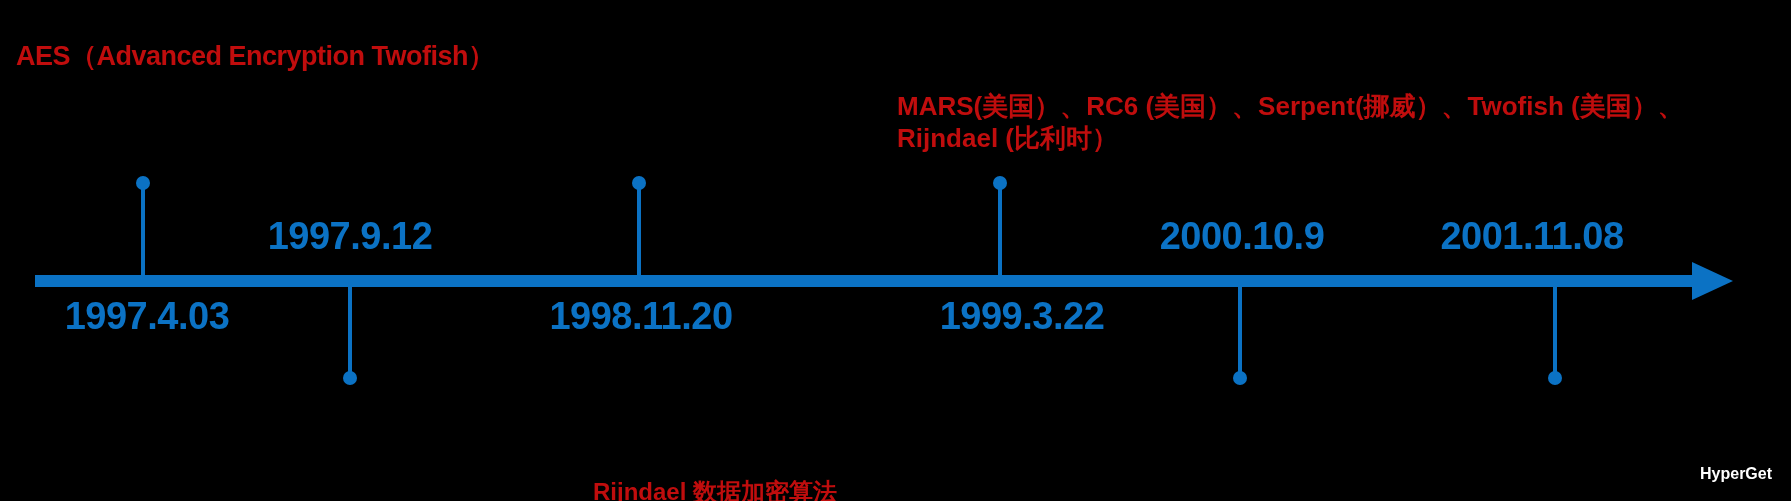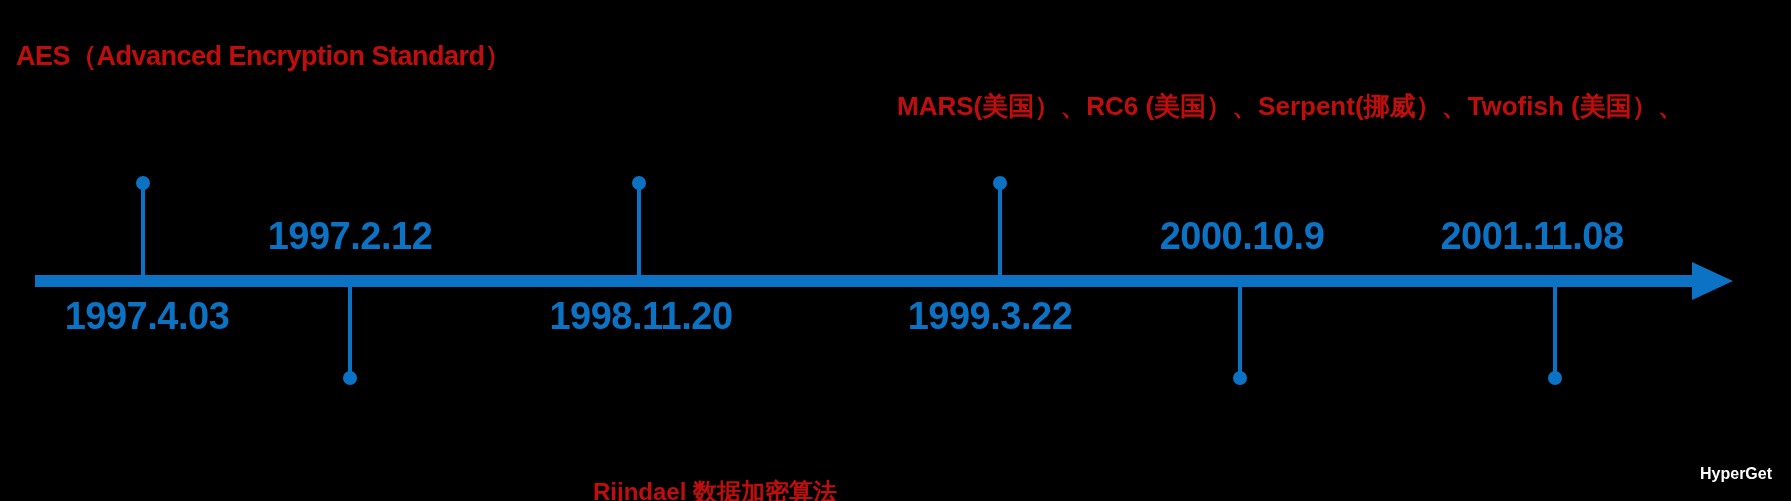--- a/index.html
+++ b/index.html
@@ -108,50 +108,51 @@
     font-weight: 700;
     color: var(--wm, #FFFFFF);
     white-space: nowrap;
   }
 </style>
 </head>
 <body>
 
 <div class="canvas" id="canvas" style="--bg: #000000; --blue: #0B72C4; --red: #C00D0D; --wm: #FFFFFF;">
 
-  <div class="page-title">AES（Advanced Encryption Standard）</div>
+  <div class="page-title">AES（Advanced Encryption Twofish）</div>
 
   <div class="finalists">
     <span class="line">MARS(美国）、RC6 (美国）、Serpent(挪威）、Twofish (美国）、</span>
+    <span class="line">Rijndael (比利时）</span>
   </div>
 
   <div class="timeline-bar"></div>
   <div class="timeline-arrowhead"></div>
 
   <div id="events-layer">
       <div class="event up" style="left: 143px;">
         <div class="stem"></div>
         <div class="dot"></div>
       </div>
       <div class="date-label below" style="left: 147px;">1997.4.03</div>
       <div class="event down" style="left: 350px;">
         <div class="stem"></div>
         <div class="dot"></div>
       </div>
-      <div class="date-label above" style="left: 350px;">1997.2.12</div>
+      <div class="date-label above" style="left: 350px;">1997.9.12</div>
       <div class="event up" style="left: 639px;">
         <div class="stem"></div>
         <div class="dot"></div>
       </div>
       <div class="date-label below" style="left: 641px;">1998.11.20</div>
       <div class="event up" style="left: 1000px;">
         <div class="stem"></div>
         <div class="dot"></div>
       </div>
-      <div class="date-label below" style="left: 990px;">1999.3.22</div>
+      <div class="date-label below" style="left: 1022px;">1999.3.22</div>
       <div class="event down" style="left: 1240px;">
         <div class="stem"></div>
         <div class="dot"></div>
       </div>
       <div class="date-label above" style="left: 1242px;">2000.10.9</div>
       <div class="event down" style="left: 1555px;">
         <div class="stem"></div>
         <div class="dot"></div>
       </div>
       <div class="date-label above" style="left: 1532px;">2001.11.08</div>

